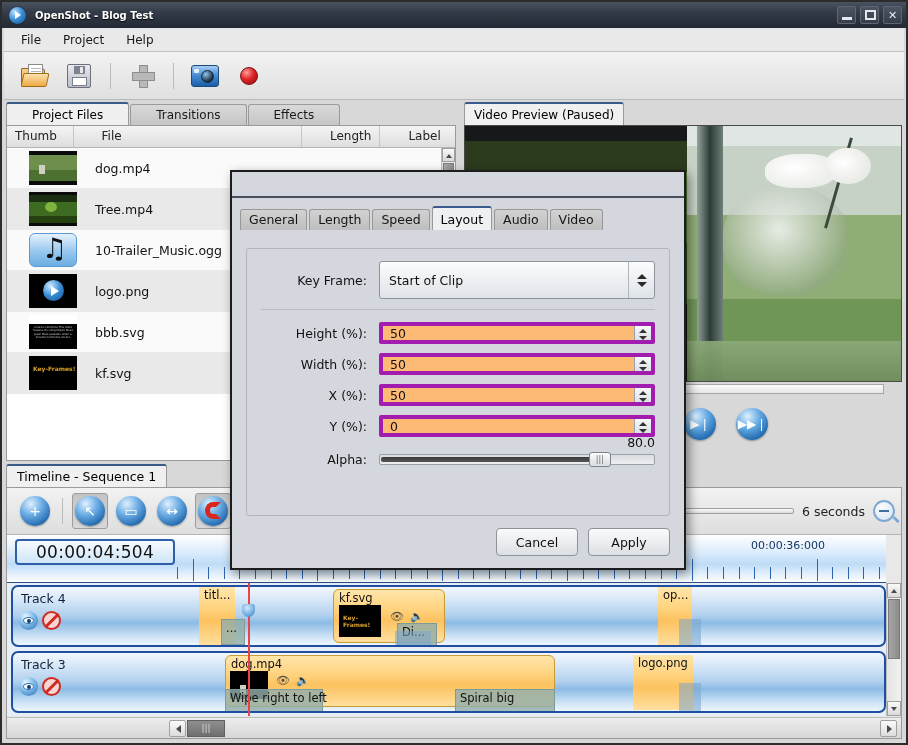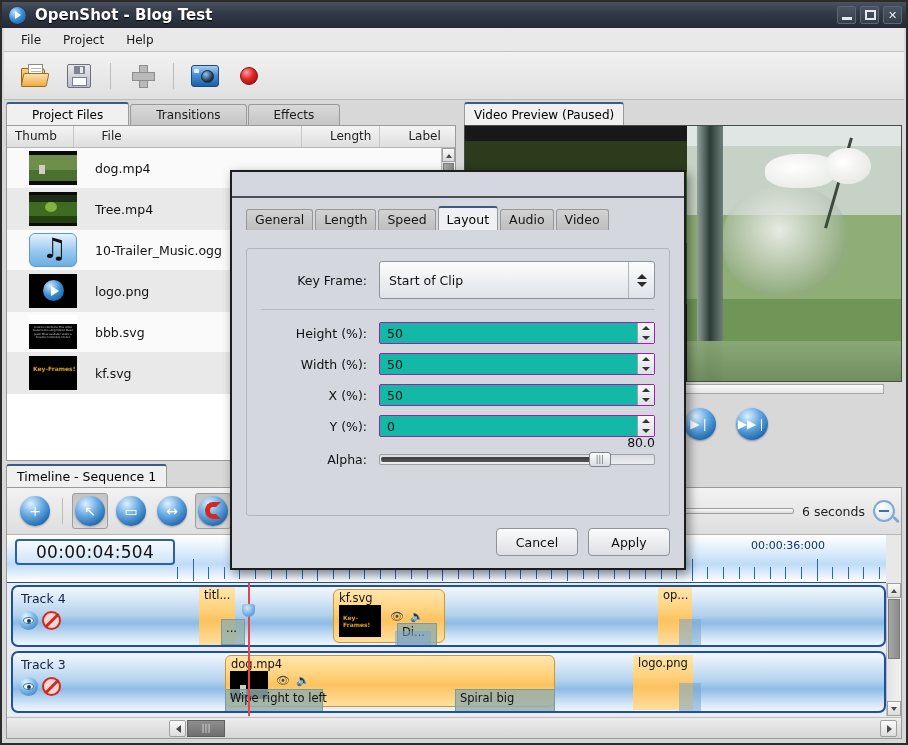--- a/index.html
+++ b/index.html
@@ -25,21 +25,21 @@
   .title-icon{
     width:17px; height:17px; margin-left:7px; border-radius:50%;
     background:radial-gradient(circle at 33% 30%, #bfe2ff 0%, #3b8fd6 45%, #10508f 100%);
     position:relative; box-shadow:0 0 1px #000;
   }
   .title-icon::after{
     content:""; position:absolute; left:6px; top:4.5px;
     border-left:6px solid #fff; border-top:4px solid transparent; border-bottom:4px solid transparent;
   }
   .title-text{
-    color:#fff; font-size:15px; font-weight:bold; margin-left:9px;
+    color:#fff; font-size:10px; font-weight:bold; margin-left:9px;
     text-shadow:0 1px 1px #000;
   }
   .win-btns{ position:absolute; right:4px; top:4px; display:flex; gap:4px; }
   .wb{
     width:19px; height:18px; border:1px solid #5d6675; border-radius:2px;
     background:linear-gradient(to bottom,#4d5564,#363e4c);
     position:relative;
   }
   .wb.close{ background:linear-gradient(to bottom,#4d5564,#363e4c); }
   .wb i{ position:absolute; color:#e8ecf2; font-style:normal; font-size:11px;
@@ -319,41 +319,41 @@
   .dlg-title .title-icon{ margin-left:6px; width:16px;height:16px;}
   .dlg-title .t{ color:#fff; font-size:12.5px; font-weight:bold; margin-left:8px; text-shadow:0 1px 1px #000;}
   .dlg-wbtns{ position:absolute; right:4px; top:4px; display:flex; gap:4px;}
   .dwb{ width:19px;height:18px;border:1px solid #5d6675;border-radius:2px;
     background:linear-gradient(to bottom,#e8ebef,#c4c9d1); position:relative;}
   .dwb.x{ background:linear-gradient(to bottom,#f08e7c,#cf3c22); border-color:#9e2a14;}
   .dwb .mg{ position:absolute;left:4px;top:11px;width:10px;height:3px;background:#3a414c;}
   .dwb .sq{ position:absolute;left:4px;top:3px;width:11px;height:10px;border:2px solid #3a414c;}
   .dwb .xg{ position:absolute;left:0;right:0;text-align:center;top:0;line-height:17px;color:#fff;font-size:13px;font-weight:bold;}
 
-  .dlg-body{ position:absolute; left:0; top:26px; right:0; bottom:0; background:#d4d8de; padding:8px 10px;}
+  .dlg-body{ position:absolute; left:0; top:26px; right:0; bottom:0; background:#d4d8de; padding:8px 4px;}
   .dtabs{ display:flex; align-items:flex-end; height:24px; margin-left:4px;}
   .dtab{ height:21px; line-height:20px; padding:0 8px; font-size:12.5px;
     background:linear-gradient(to bottom,#d2d2d2,#bebebe); border:1px solid #989898; border-bottom:none;
     border-radius:3px 3px 0 0; color:#151515; margin-right:2px;}
   .dtab.active{ height:24px; line-height:23px; background:#eef0f2; border-top:2px solid #3a5a8c; color:#000;}
   .dpane{ position:absolute; left:14px; right:14px; top:50px; bottom:52px;
     background:#d4d8de; border:1px solid #b2b6bc; border-radius:3px; padding:12px 14px;}
   .drow{ display:flex; align-items:center; margin-bottom:9px; }
   .dlabel{ width:118px; text-align:right; padding-right:12px; font-size:12.5px; color:#111;}
   .dcombo{ flex:1; height:38px; display:flex; align-items:center;
     background:linear-gradient(to bottom,#fbfcfd,#dfe3e8); border:1px solid #8d939b; border-radius:3px;
     position:relative; }
   .dcombo span{ padding-left:9px; font-size:12.5px; color:#111;}
   .dcombo .arrows{ position:absolute; right:0; top:0; bottom:0; width:26px;
     border-left:1px solid #b0b5bb; display:flex;flex-direction:column;align-items:center;justify-content:center;gap:3px;}
   .dcombo .arrows i{ width:0;height:0;border-left:5px solid transparent;border-right:5px solid transparent;}
   .dcombo .arrows i.u{ border-bottom:5px solid #2a2a2a;}
   .dcombo .arrows i.d{ border-top:5px solid #2a2a2a;}
   .dsep{ height:1px; background:#b8bcc2; margin:10px 0 12px 0;}
-  .dspin{ flex:1; height:22px; background:#14b8a6; border:1px solid #a21caf; border-radius:2px;
+  .dspin{ flex:1; height:22px; background:#fdba74; border:4px solid #a21caf; border-radius:2px;
     display:flex; align-items:center; position:relative;}
   .dspin span{ padding-left:7px; font-size:12.5px; color:#111;}
   .dspin .sp{ position:absolute; right:0; top:0; bottom:0; width:17px;
     background:linear-gradient(to bottom,#f7f8f9,#dde1e6); border-left:1px solid #9aa0a7;
     display:flex;flex-direction:column;}
   .dspin .sp i{ flex:1; position:relative;}
   .dspin .sp i:after{content:"";position:absolute;left:4px;}
   .dspin .sp i.u:after{top:3px;border-left:4px solid transparent;border-right:4px solid transparent;border-bottom:4px solid #333;}
   .dspin .sp i.d:after{top:3px;border-left:4px solid transparent;border-right:4px solid transparent;border-top:4px solid #333;}
   .alpha-val{ position:absolute; right:0; top:-16px; font-size:12.5px; color:#111;}

